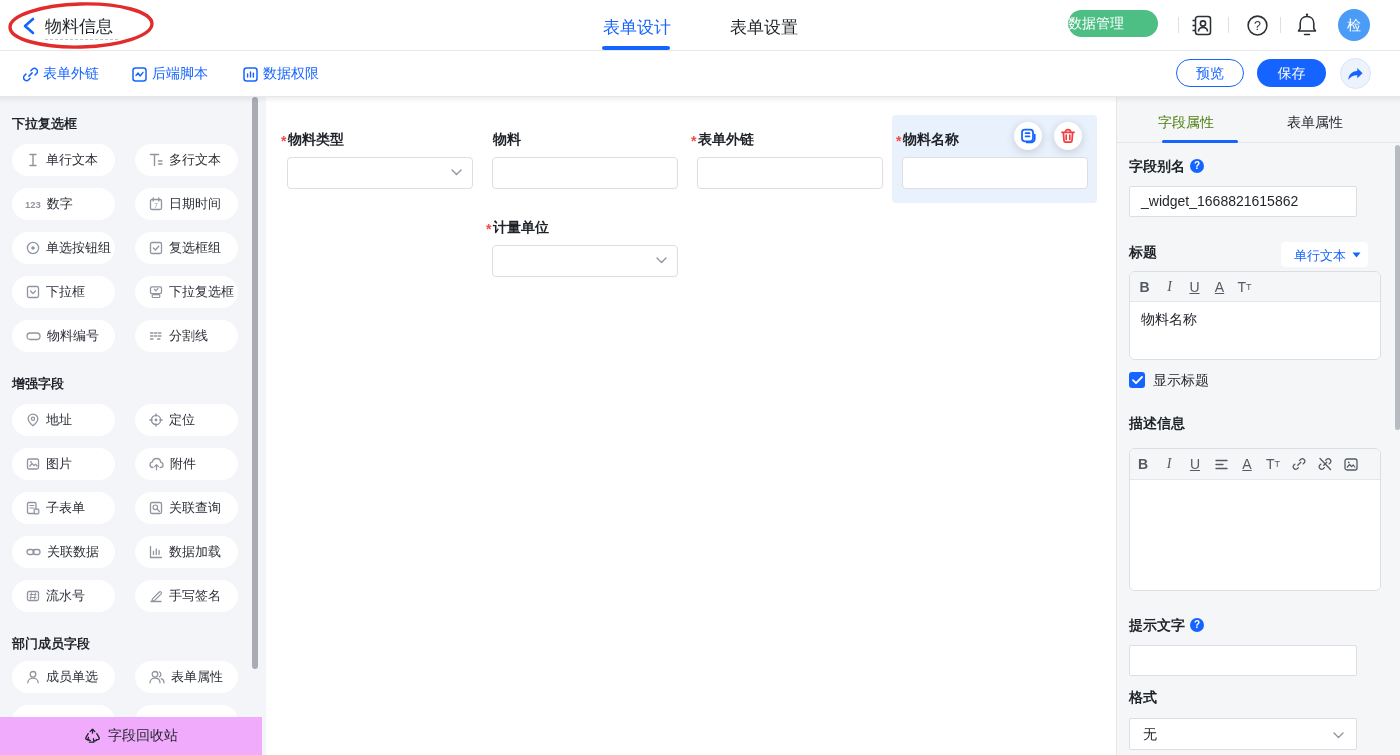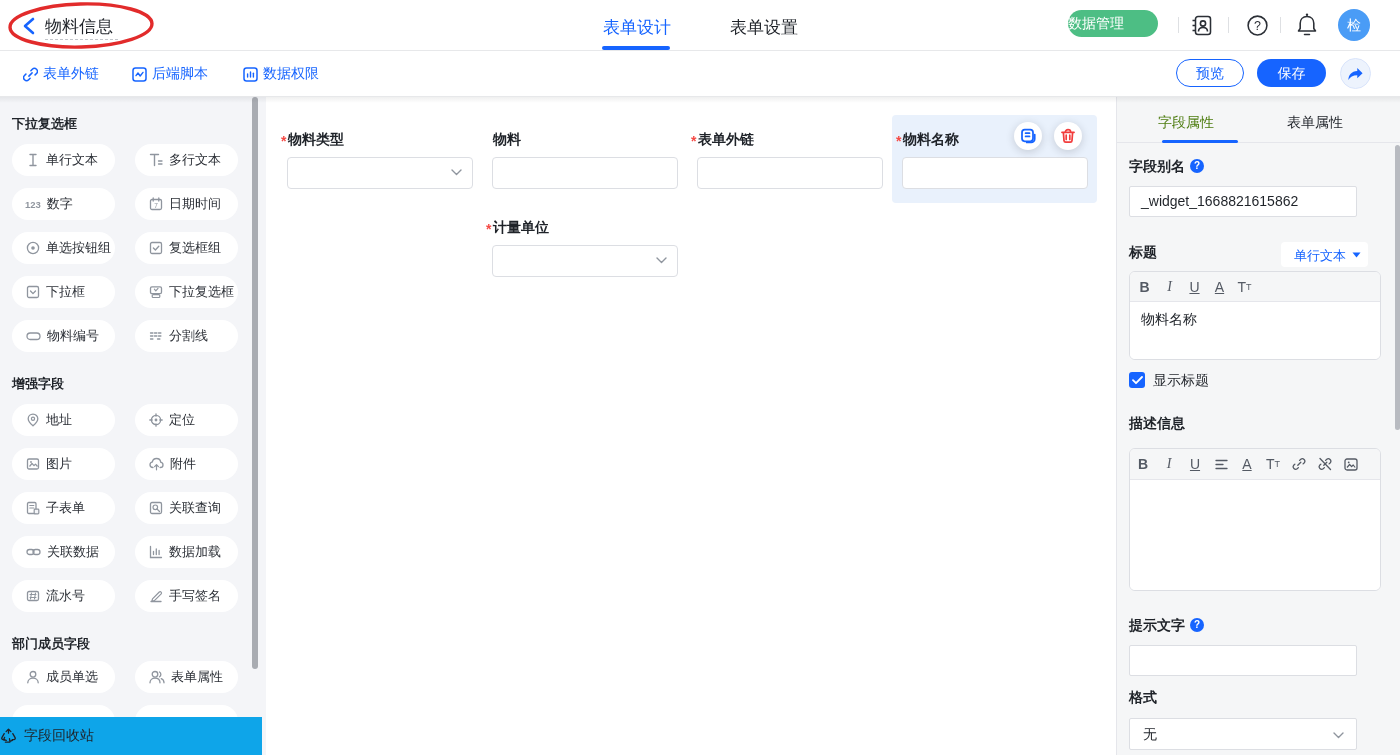--- a/index.html
+++ b/index.html
@@ -31,22 +31,22 @@
     background:#edf3fd; border:1px solid #d9e4fb; }
   
   #sidebar { position:absolute; left:0; top:97px; width:266px; height:658px; background:#f4f5f8; overflow:hidden; }
   #sb-thumb { position:absolute; left:252px; top:0; width:6px; height:572px; border-radius:3px; background:#a9acb2; }
   .sb-h { position:absolute; left:12px; font-size:13px; font-weight:bold; color:#1f2329; line-height:13px; height:13px; }
   .pill { position:absolute; width:103px; height:32px; border-radius:16px; background:#fff;
     font-size:13px; color:#2b2f36; display:flex; align-items:center; }
   .pill svg { margin-left:14px; flex:none; }
   .pill span { margin-left:6px; white-space:nowrap; }
   .c1 { left:12px; } .c2 { left:135px; }
-  #recycle { position:absolute; left:0; top:620px; width:262px; height:38px; background:#0ea5e9;
-    display:flex; align-items:center; justify-content:flex-start; font-size:14px; color:#1f2329; gap:7px; }
+  #recycle { position:absolute; left:0; top:620px; width:262px; height:38px; background:#f0abfc;
+    display:flex; align-items:center; justify-content:center; font-size:14px; color:#1f2329; gap:7px; }
   
   #canvas { position:absolute; left:266px; top:97px; width:850px; height:658px; background:#fff; }
   #topshadow { position:absolute; left:0; top:97px; width:1400px; height:6px; z-index:5;
     background:linear-gradient(to bottom, rgba(31,35,41,0.07), rgba(31,35,41,0)); }
   .cell { position:absolute; width:205px; height:88px; }
   .flabel { position:absolute; left:11px; top:16px; height:15px; font-size:14px; font-weight:600; color:#1f2329; white-space:nowrap;text-align:center; }
   .req:before { content:"*"; color:#f54a45; position:absolute; left:-7px; top:2px; }
   .fin { position:absolute; left:10px; top:42px; width:186px; height:32px; background:#fff;
     border:1px solid #dcdee3; border-radius:4px; }
   .fin svg { position:absolute; right:10px; top:11px; }

